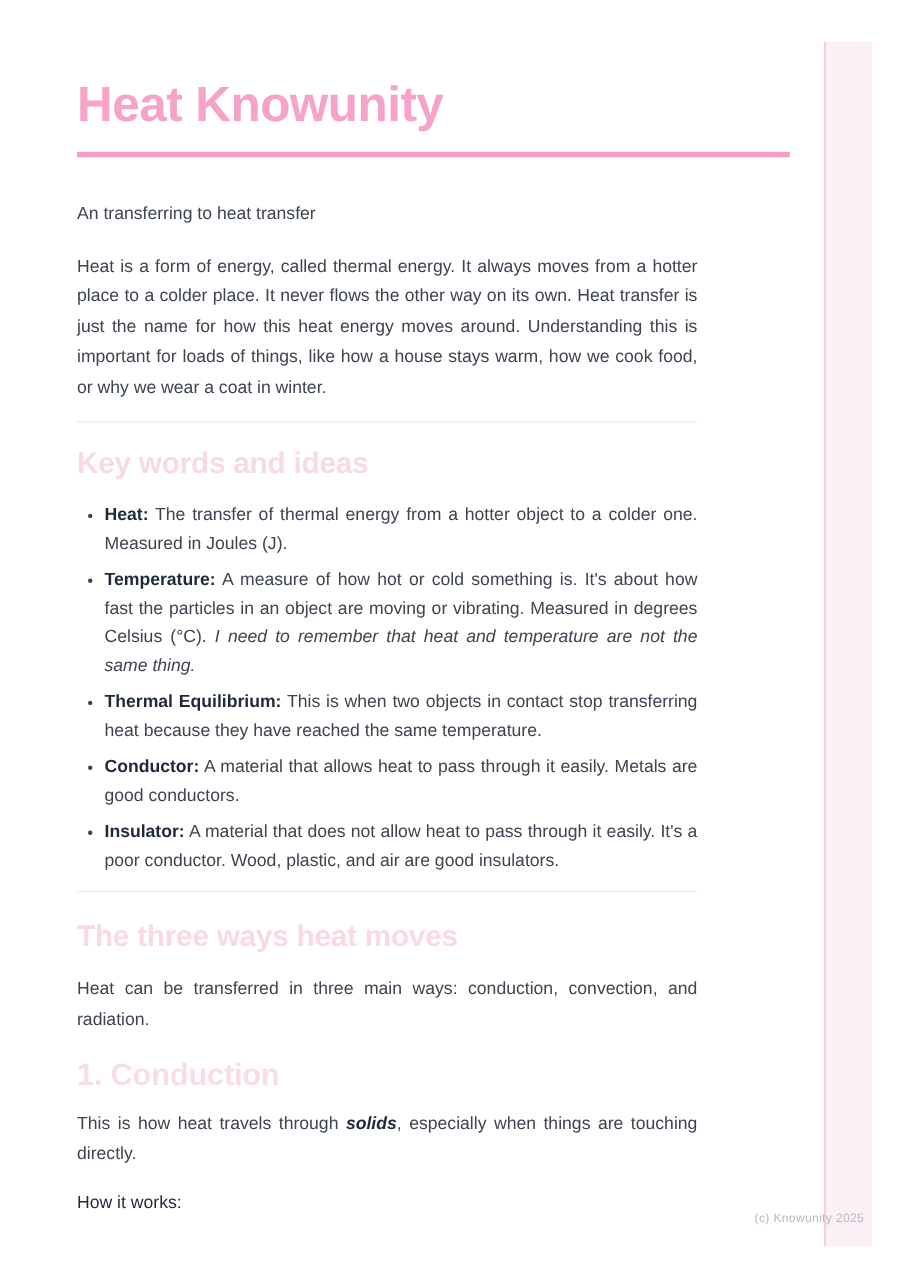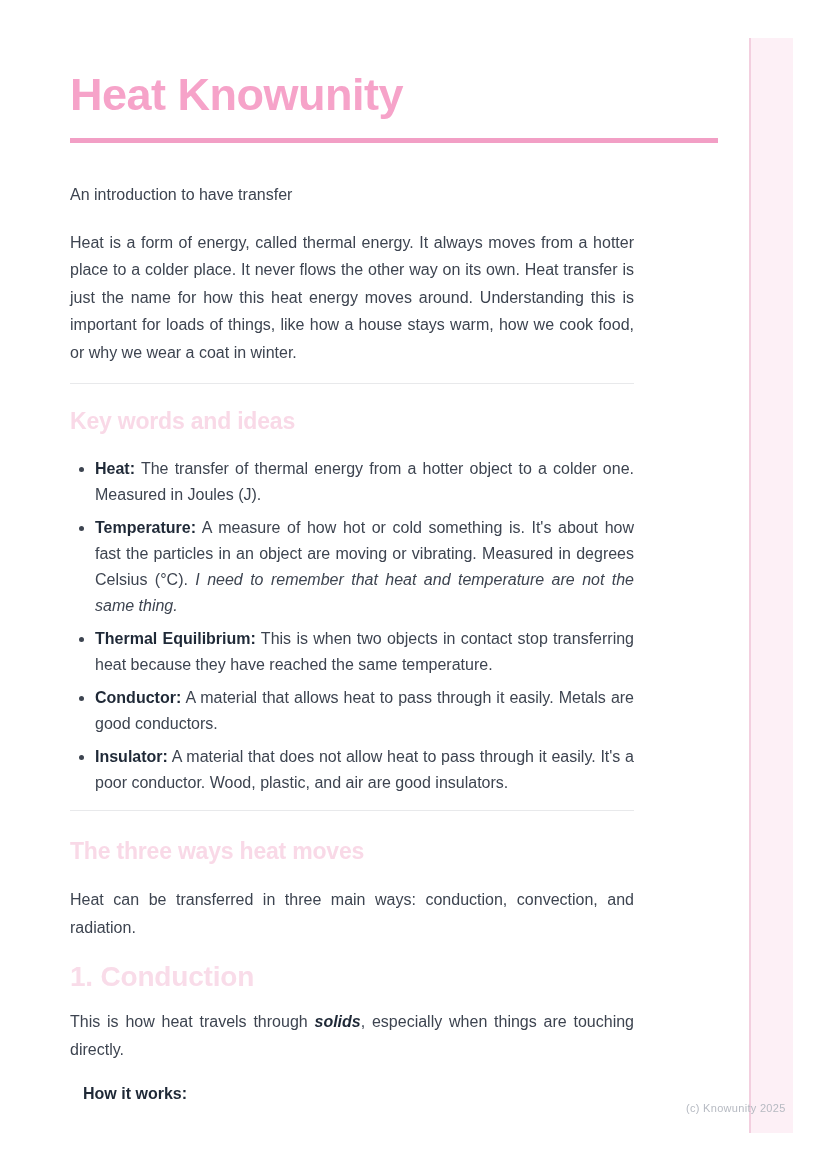--- a/index.html
+++ b/index.html
@@ -59,21 +59,21 @@
   .divider {
     margin:17px 0 0 0;
     border:none;
     border-top:1px solid #e8e9eb;
     width:564px;
     height:0;
   }
   .divider-2 { margin-top:14px; }
   h2.section-heading {
     margin:24px 0 0 0;
-    font-size:23px;
+    font-size:27px;
     line-height:27px;
     font-weight:bold;
     color:#f9d9e7;
     letter-spacing:-0.2px;
   }
   h2.section-heading.three-ways { margin-top:27px; }
   h3.sub-heading {
     margin:24px 0 0 0;
     font-size:28px;
     line-height:24px;
@@ -88,39 +88,39 @@
   ul.keyword-list li {
     margin:0 0 7px 0;
     line-height:26px;
     text-align:justify;
   }
   ul.keyword-list li::marker { color:#3d4450; }
   .term { font-weight:bold; color:#1f2937; }
   .note { font-style:italic; }
   .bold-inline { font-weight:bold; color:#1f2937;font-style:italic; }
   p.how-works {
-    margin:17px 0 0 13px;
-    font-weight:bold;
+    margin:17px 0 0 0;
+    font-weight:normal;
     color:#1f2937;
   }
   p.para-tight { margin-top:21px; }
   p.para-cond { margin-top:19px; }
 </style>
 </head>
 <body>
 
 <div class="side-strip"></div>
 <div class="watermark">(c) Knowunity 2025</div>
 
 <div class="content">
 
   <h1 class="doc-title">Heat Knowunity</h1>
   <div class="title-rule"></div>
 
-  <p class="subtitle">An introduction to have transfer</p>
+  <p class="subtitle">An transferring to heat transfer</p>
 
   <p class="para">Heat is a form of energy, called thermal energy. It always moves from a hotter place to a colder place. It never flows the other way on its own. Heat transfer is just the name for how this heat energy moves around. Understanding this is important for loads of things, like how a house stays warm, how we cook food, or why we wear a coat in winter.</p>
 
   <hr class="divider">
 
   <h2 class="section-heading">Key words and ideas</h2>
 
   <ul class="keyword-list">
     <li><span class="term">Heat:</span><span> The transfer of thermal energy from a hotter object to a colder one. Measured in Joules (J).</span></li>
     <li><span class="term">Temperature:</span><span> A measure of how hot or cold something is. It's about how fast the particles in an object are moving or vibrating. Measured in degrees Celsius (°C). </span><span class="note">I need to remember that heat and temperature are not the same thing.</span></li>

